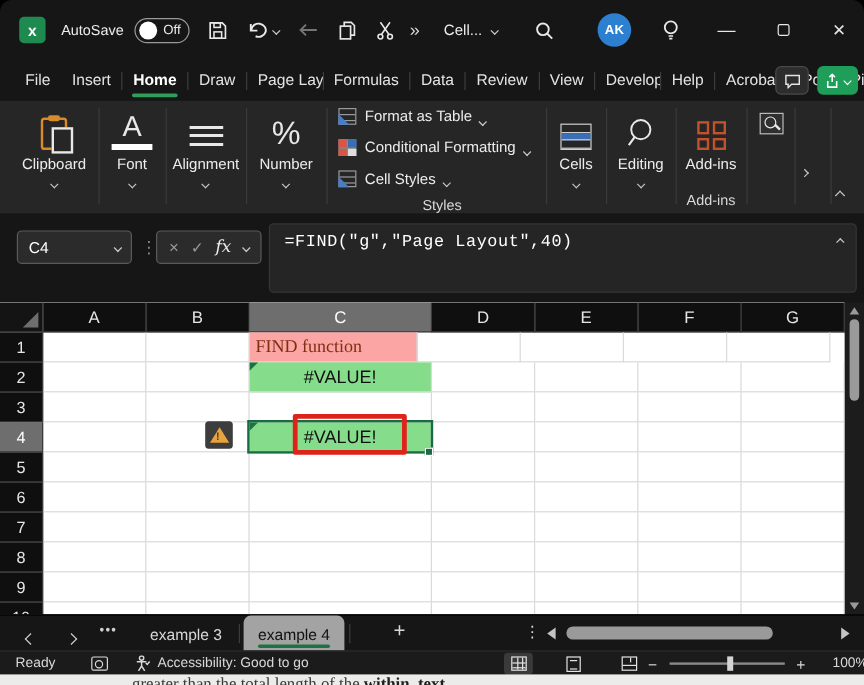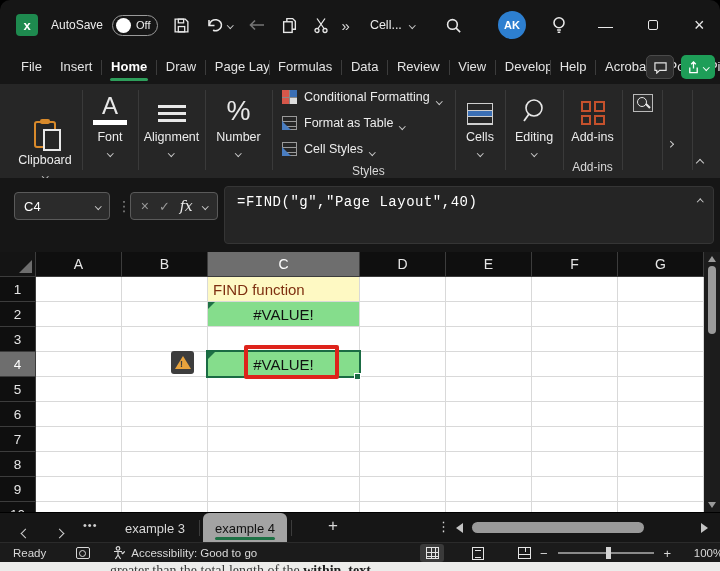--- a/index.html
+++ b/index.html
@@ -297,21 +297,21 @@
     <i class="rsep" style="left:138px"></i>
     <i class="rsep" style="left:205px"></i>
     <i class="rsep" style="left:272px"></i>
     <i class="rsep" style="left:455px"></i>
     <i class="rsep" style="left:505px"></i>
     <i class="rsep" style="left:563px"></i>
     <i class="rsep" style="left:622px"></i>
     <i class="rsep" style="left:662px"></i>
     <i class="rsep" style="left:692px"></i>
 
-    <div class="rgroup" style="left:8px;width:74px;justify-content:flex-end;">
+    <div class="rgroup" style="left:8px;width:74px;">
       <div class="gicon">
           <span class="clipboard-ic"></span>
         </div>
       <span class="glabel">Clipboard</span>
       <span class="ch d s"></span>
     </div>
     <div class="rgroup" style="left:82px;width:56px;">
       <div class="gicon">
           <span class="font-ic">
             <span class="A">A</span>
@@ -331,32 +331,32 @@
     <div class="rgroup" style="left:205px;width:67px;">
       <div class="gicon">
           <span class="pct-ic">%</span>
         </div>
       <span class="glabel">Number</span>
       <span class="ch d s"></span>
     </div>
 
     <div class="rgroup styles-grp">
       <div class="styles-row">
-        <span class="cf-ic">
-            <i></i>
-            <i></i>
-            <i></i>
-            <i></i>
-          </span>
-        <span>Conditional Formatting</span>
+        <span class="tbl-ic"></span>
+        <span>Format as Table</span>
         <span class="ch d s"></span>
       </div>
       <div class="styles-row">
-        <span class="tbl-ic"></span>
-        <span>Format as Table</span>
+        <span class="cf-ic">
+            <i></i>
+            <i></i>
+            <i></i>
+            <i></i>
+          </span>
+        <span>Conditional Formatting</span>
         <span class="ch d s"></span>
       </div>
       <div class="styles-row">
         <span class="tbl-ic"></span>
         <span>Cell Styles</span>
         <span class="ch d s"></span>
       </div>
       <span class="styles-bottom">Styles</span>
     </div>
 
@@ -426,21 +426,21 @@
         <div class="chdr" style="width: 86px;">D</div>
         <div class="chdr" style="width: 86px;">E</div>
         <div class="chdr" style="width: 86px;">F</div>
         <div class="chdr" style="width: 86px;">G</div>
       </div>
     <div>
         <div class="grow">
           <div class="rhdr">1</div>
           <div class="gcell" style="width: 86px;"></div>
           <div class="gcell" style="width: 86px;"></div>
-          <div class="gcell al" style="width: 152px; background: #fef9c3; color: rgb(126, 47, 16);">
+          <div class="gcell al" style="width: 140px; background: #fca5a5; color: rgb(126, 47, 16); font-family: Liberation Serif, serif;">
             <span>FIND function</span>
           </div>
           <div class="gcell" style="width: 86px;"></div>
           <div class="gcell" style="width: 86px;"></div>
           <div class="gcell" style="width: 86px;"></div>
           <div class="gcell" style="width: 86px;"></div>
         </div>
         <div class="grow">
           <div class="rhdr">2</div>
           <div class="gcell" style="width: 86px;"></div>

